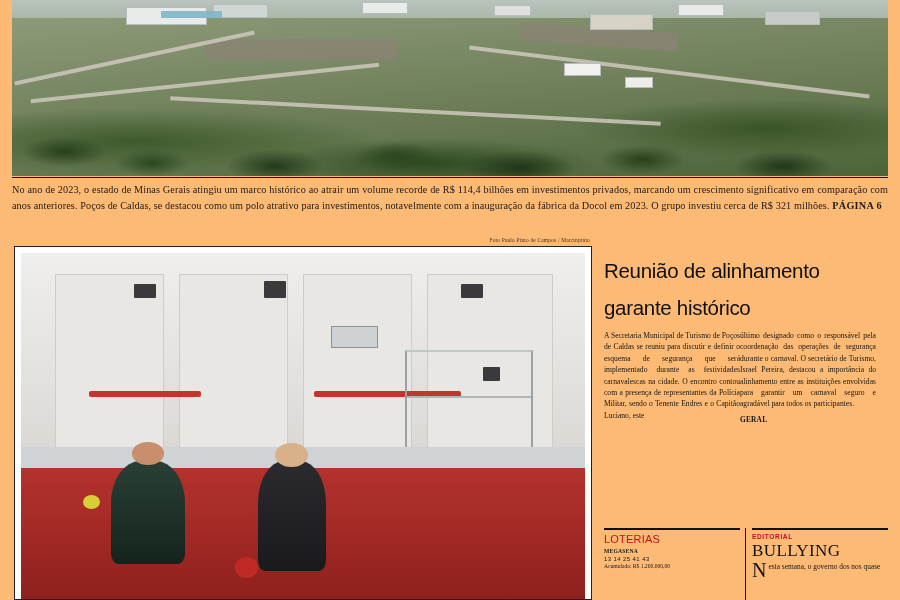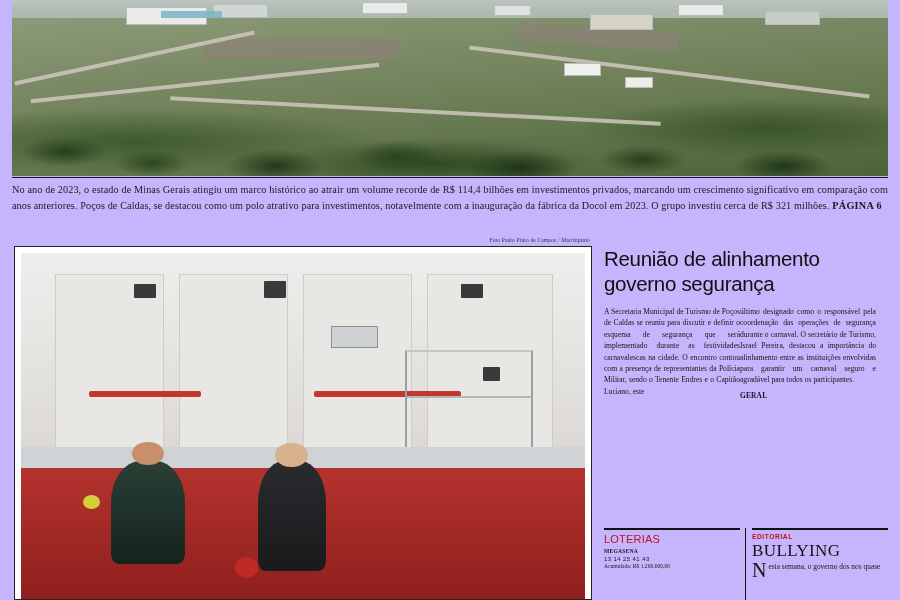--- a/index.html
+++ b/index.html
@@ -11,21 +11,21 @@
     width: 900px;
     height: 600px;
     overflow: hidden;
     font-family: "Liberation Serif", serif;
     color: #111;
   }
   .page {
     position: relative;
     width: 900px;
     height: 600px;
-    background: #c4b5fd;
+    background: #fdba74;
   }
 
   
   .hero-photo {
     position: absolute;
     left: 12px;
     top: 0px;
     width: 876px;
     height: 176px;
     overflow: hidden;
@@ -247,21 +247,21 @@
   }
   .headline {
     font-family: "Liberation Sans", sans-serif;
     font-size: 20.5px;
     line-height: 25px;
     font-weight: 400;
     color: #0f0f0f;
     letter-spacing: -0.3px;
     margin: 0 0 10px 0;
   }
-  .headline div { white-space: nowrap; }
+  .headline div { white-space: nowrap; margin-top: 12px; }
   .art-cols {
     display: flex;
   }
   .art-col {
     width: 136px;
     font-size: 7.6px;
     line-height: 11.4px;
     text-align: justify;
     color: #161616;
     hyphens: auto;
@@ -418,21 +418,21 @@
       <div class="athlete a7"></div>
       <div class="athlete a8"></div>
       <div class="ball"></div>
       <div class="ball2"></div>
     </div>
   </div>
 
   <div class="right-col">
     <h1 class="headline">
       <div>Reunião de alinhamento</div>
-      <div>governo segurança</div>
+      <div>garante histórico</div>
     </h1>
     <div class="art-cols">
       <div class="art-col">A Secretaria Municipal de Turismo de Poços de Caldas se reuniu para discutir e definir o esquema de segurança que será implementado durante as festividades carnavalescas na cidade. O encontro contou com a presença de representantes da Polícia Militar, sendo o Tenente Endres e o Capitão Luciano, este</div>
       <div class="art-col">
         <span>último designado como o responsável pela coordenação das operações de segurança durante o carnaval. O secretário de Turismo, Israel Pereira, destacou a importância do alinhamento entre as instituições envolvidas para garantir um carnaval seguro e agradável para todos os participantes.</span>
         <span class="tagline">GERAL</span>
       </div>
     </div>
   </div>
 

